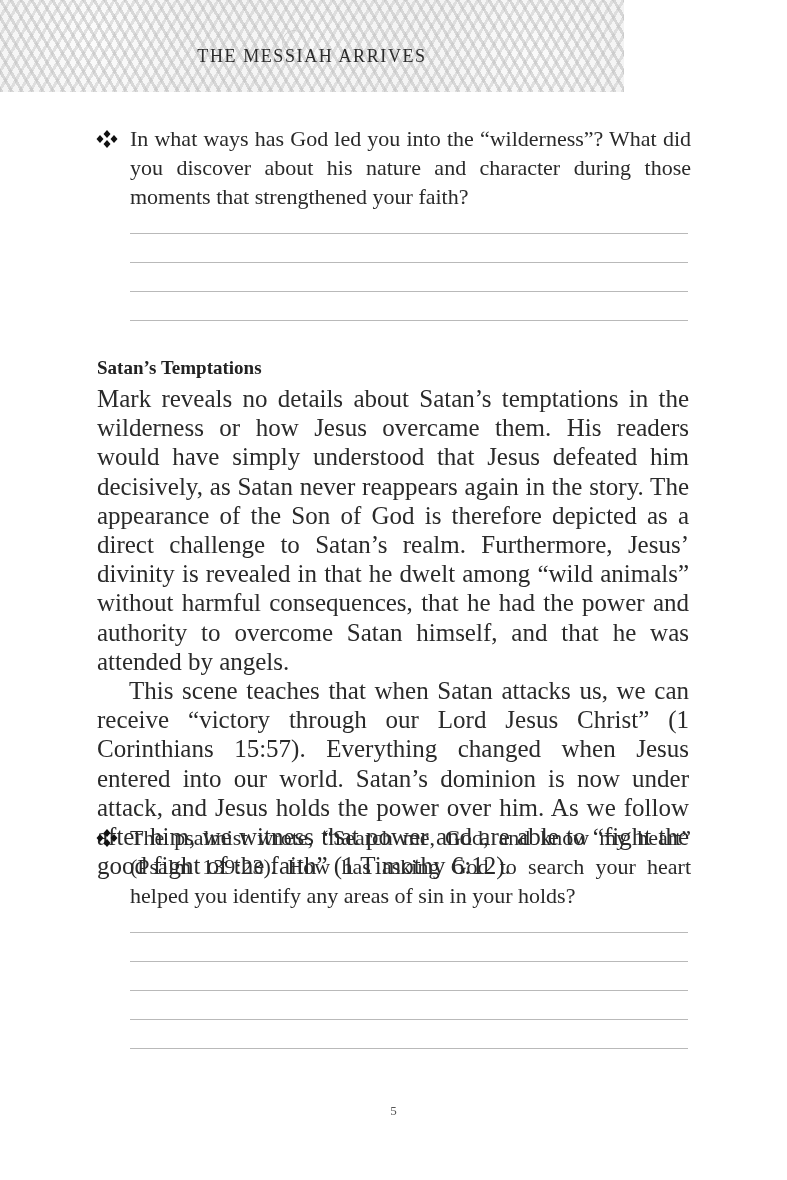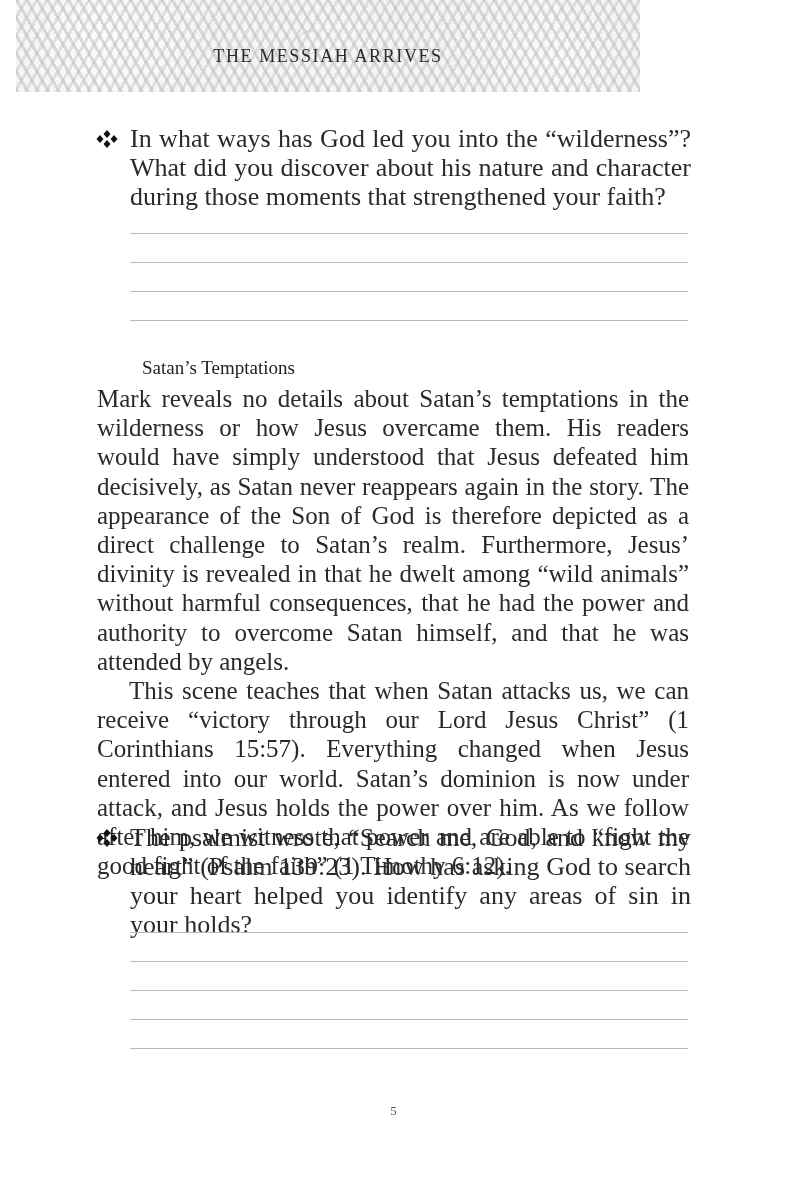--- a/index.html
+++ b/index.html
@@ -1,52 +1,52 @@
 <!DOCTYPE html>
 <html><head>
 <meta charset="utf-8">
 <style>
   html, body { margin: 0; padding: 0; }
   body {
     width: 787px; height: 1180px; background: #ffffff; position: relative; overflow: hidden;
     font-family: "Liberation Serif", "DejaVu Serif", serif; color: #2a2a2a;
   }
   .banner {
-    position: absolute; left: 16px; top: 0; width: 624px; height: 92px;
+    position: absolute; left: 0; top: 0; width: 624px; height: 92px;
     background-color: #eeeeee;
     background-image:
       repeating-linear-gradient(60deg, rgba(190,190,190,0.55) 0 3px, transparent 3px 9px),
       repeating-linear-gradient(-60deg, rgba(200,200,200,0.5) 0 3px, transparent 3px 9px),
       radial-gradient(circle at 15% 40%, rgba(255,255,255,0.8), transparent 35%),
       radial-gradient(circle at 85% 60%, rgba(255,255,255,0.7), transparent 35%),
       radial-gradient(circle at 50% 50%, rgba(255,255,255,0.6), transparent 45%);
   }
   .banner-ornament {
     position: absolute; left: 282px; top: 30px; width: 22px; height: 22px;
     border: 1px solid #c8c8c8; border-radius: 50%; opacity: 0.8;
   }
   .banner-title {
     position: absolute; left: 0; right: 0; top: 46px; text-align: center;
     font-size: 18px; letter-spacing: 1.6px; color: #2b2b2b;
   }
   .prompt {
     position: absolute; left: 96px; width: 595px;
-    font-size: 26px; line-height: 29px;
+    font-size: 22px; line-height: 29px;
   }
   .prompt .bullet {
     position: absolute; left: 0; top: 6px; width: 22px; height: 18px;
   }
   .prompt .text { margin-left: 34px; display: block; text-align: justify; }
   .answer-line {
     position: absolute; left: 130px; width: 558px; height: 0;
     border-top: 1px solid #b9b9b9;
   }
   .section-heading {
     position: absolute; left: 97px; top: 357px;
-    font-size: 19px; font-weight: normal; color: #222; margin-left: 45px;
+    font-size: 19px; font-weight: bold; color: #222;
   }
   .body-text {
     position: absolute; left: 97px; width: 592px;
     font-size: 25px; line-height: 29.2px; text-align: justify;
   }
   .body-text p { margin: 0; }
   .body-text p.indent { text-indent: 32px; }
   .page-number {
     position: absolute; left: 0; right: 0; top: 1103px; text-align: center;
     font-size: 13px; color: #555;

